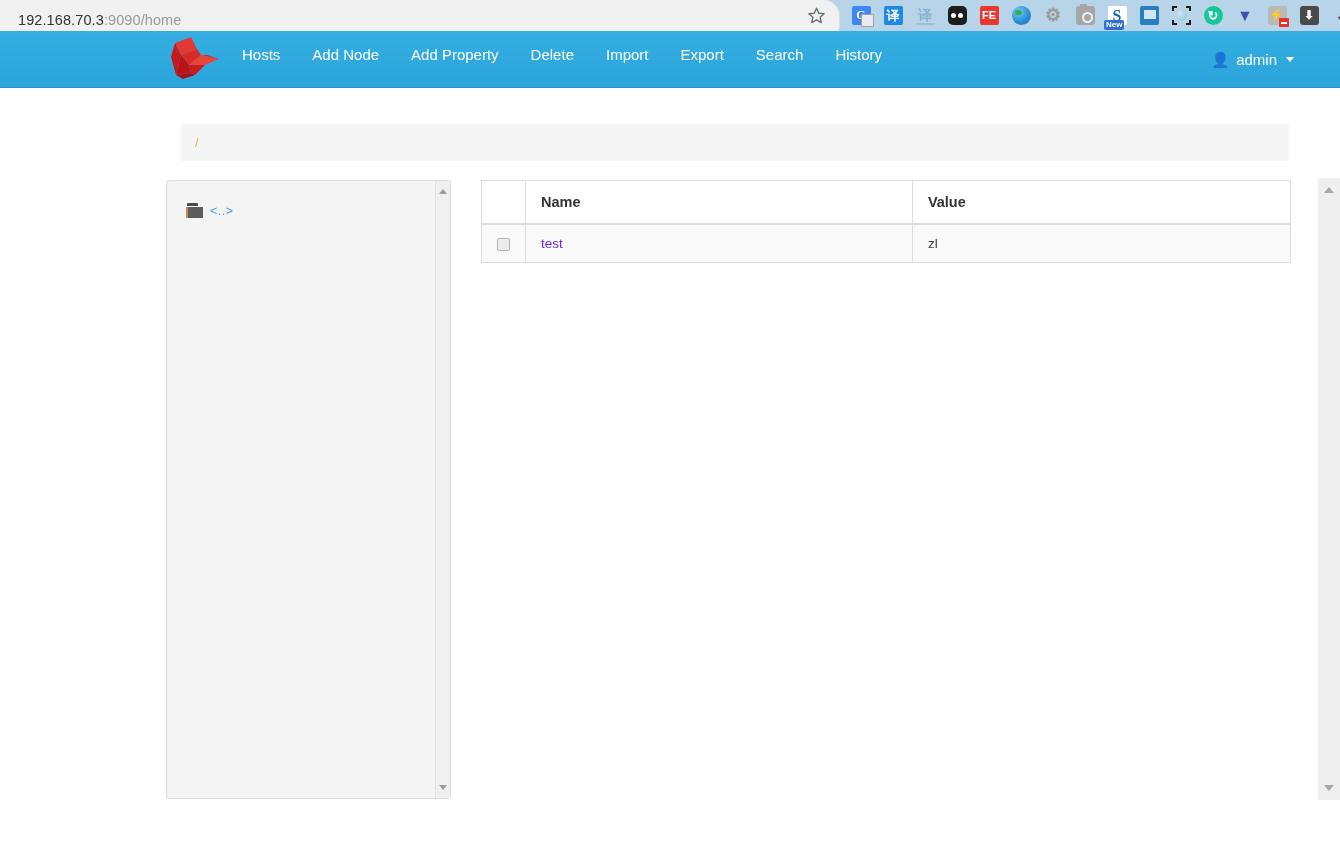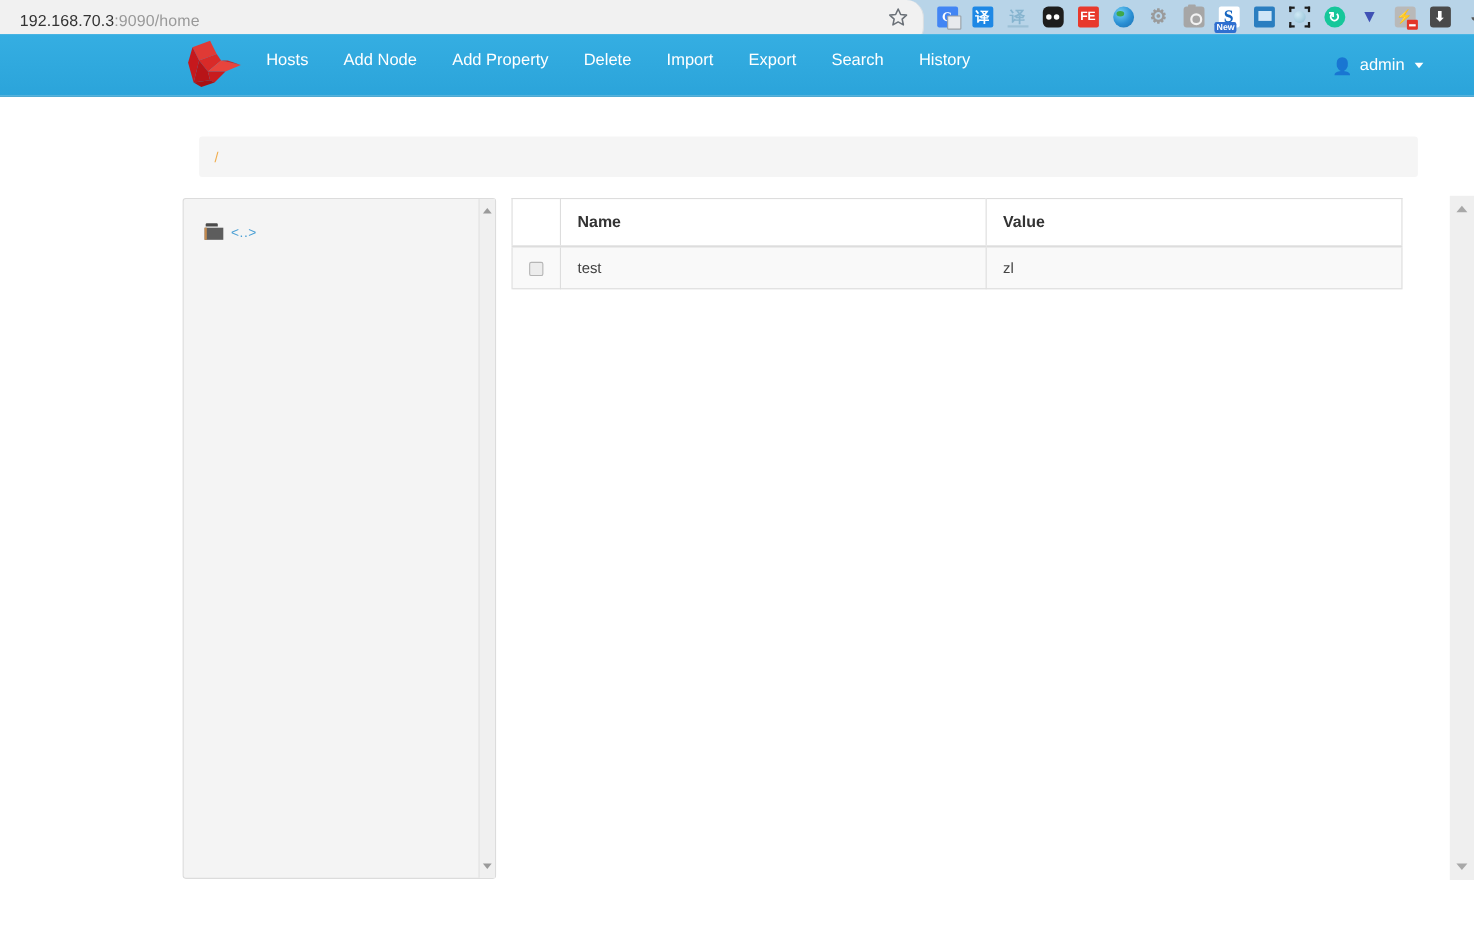--- a/index.html
+++ b/index.html
@@ -182,20 +182,21 @@
   
   .table-wrap {
     position: absolute; left: 465px; top: 180px;
     width: 810px;
   }
   table.data {
     width: 100%;
     border-collapse: collapse;
     background: #ffffff;
     border: 1px solid #dddddd;
+    margin-left: 16px;
   }
   table.data th {
     text-align: left;
     font-size: 14.5px;
     font-weight: bold;
     color: #333333;
     padding: 13px 15px;
     border-bottom: 2px solid #dddddd;
     border-right: 1px solid #dddddd;
     background: #ffffff;
@@ -214,21 +215,21 @@
   th.col-check { width: 33px; }
   .row-check {
     width: 13px; height: 13px;
     border: 1px solid #b5b5b5;
     background: #ececec;
     border-radius: 2px;
     display: inline-block;
     vertical-align: middle;
     cursor: pointer;
   }
-  .cell-link { color: #404040; text-decoration: none; font-size: 13.5px; cursor: pointer; }
+  .cell-link { color: #6d28d9; text-decoration: none; font-size: 13.5px; cursor: pointer; }
 
   .page-scroll {
     position: absolute; right: 0; top: 178px;
     width: 22px; height: 622px;
     background: #efefef;
   }
   .page-scroll .arrow-up, .page-scroll .arrow-down {
     position: absolute; left: 6px;
     width: 0; height: 0;
     border-left: 5px solid transparent;

